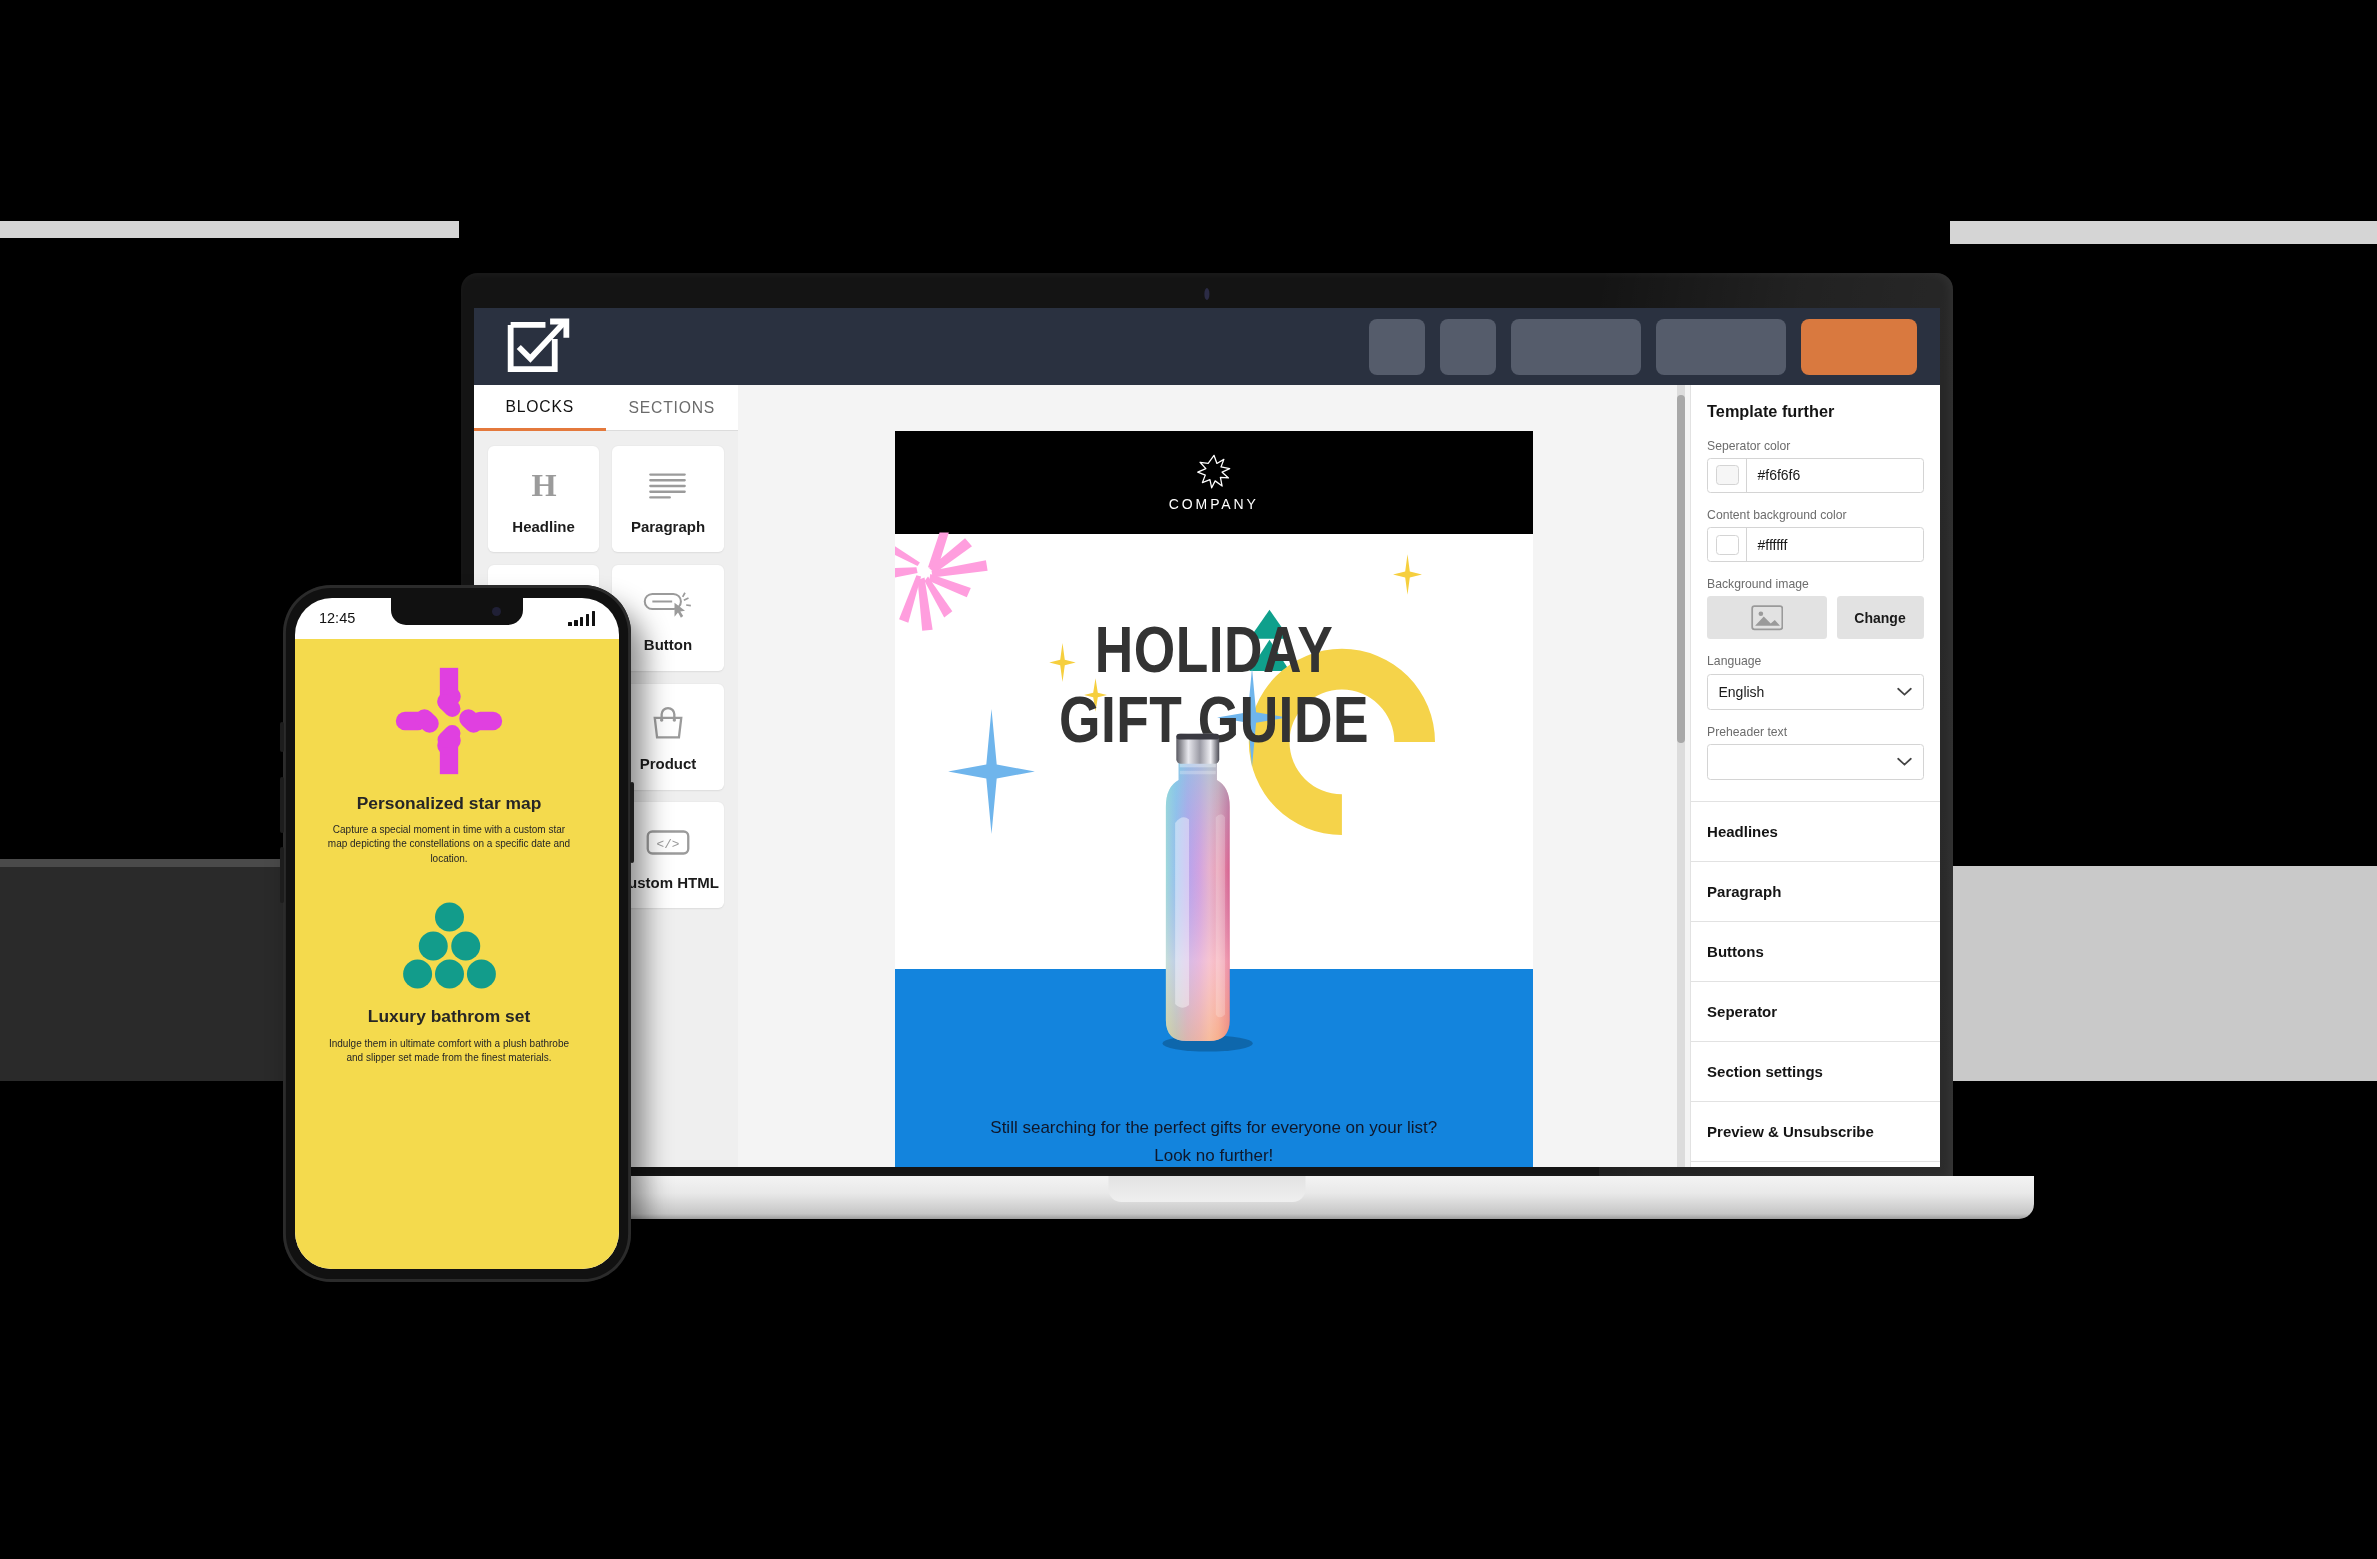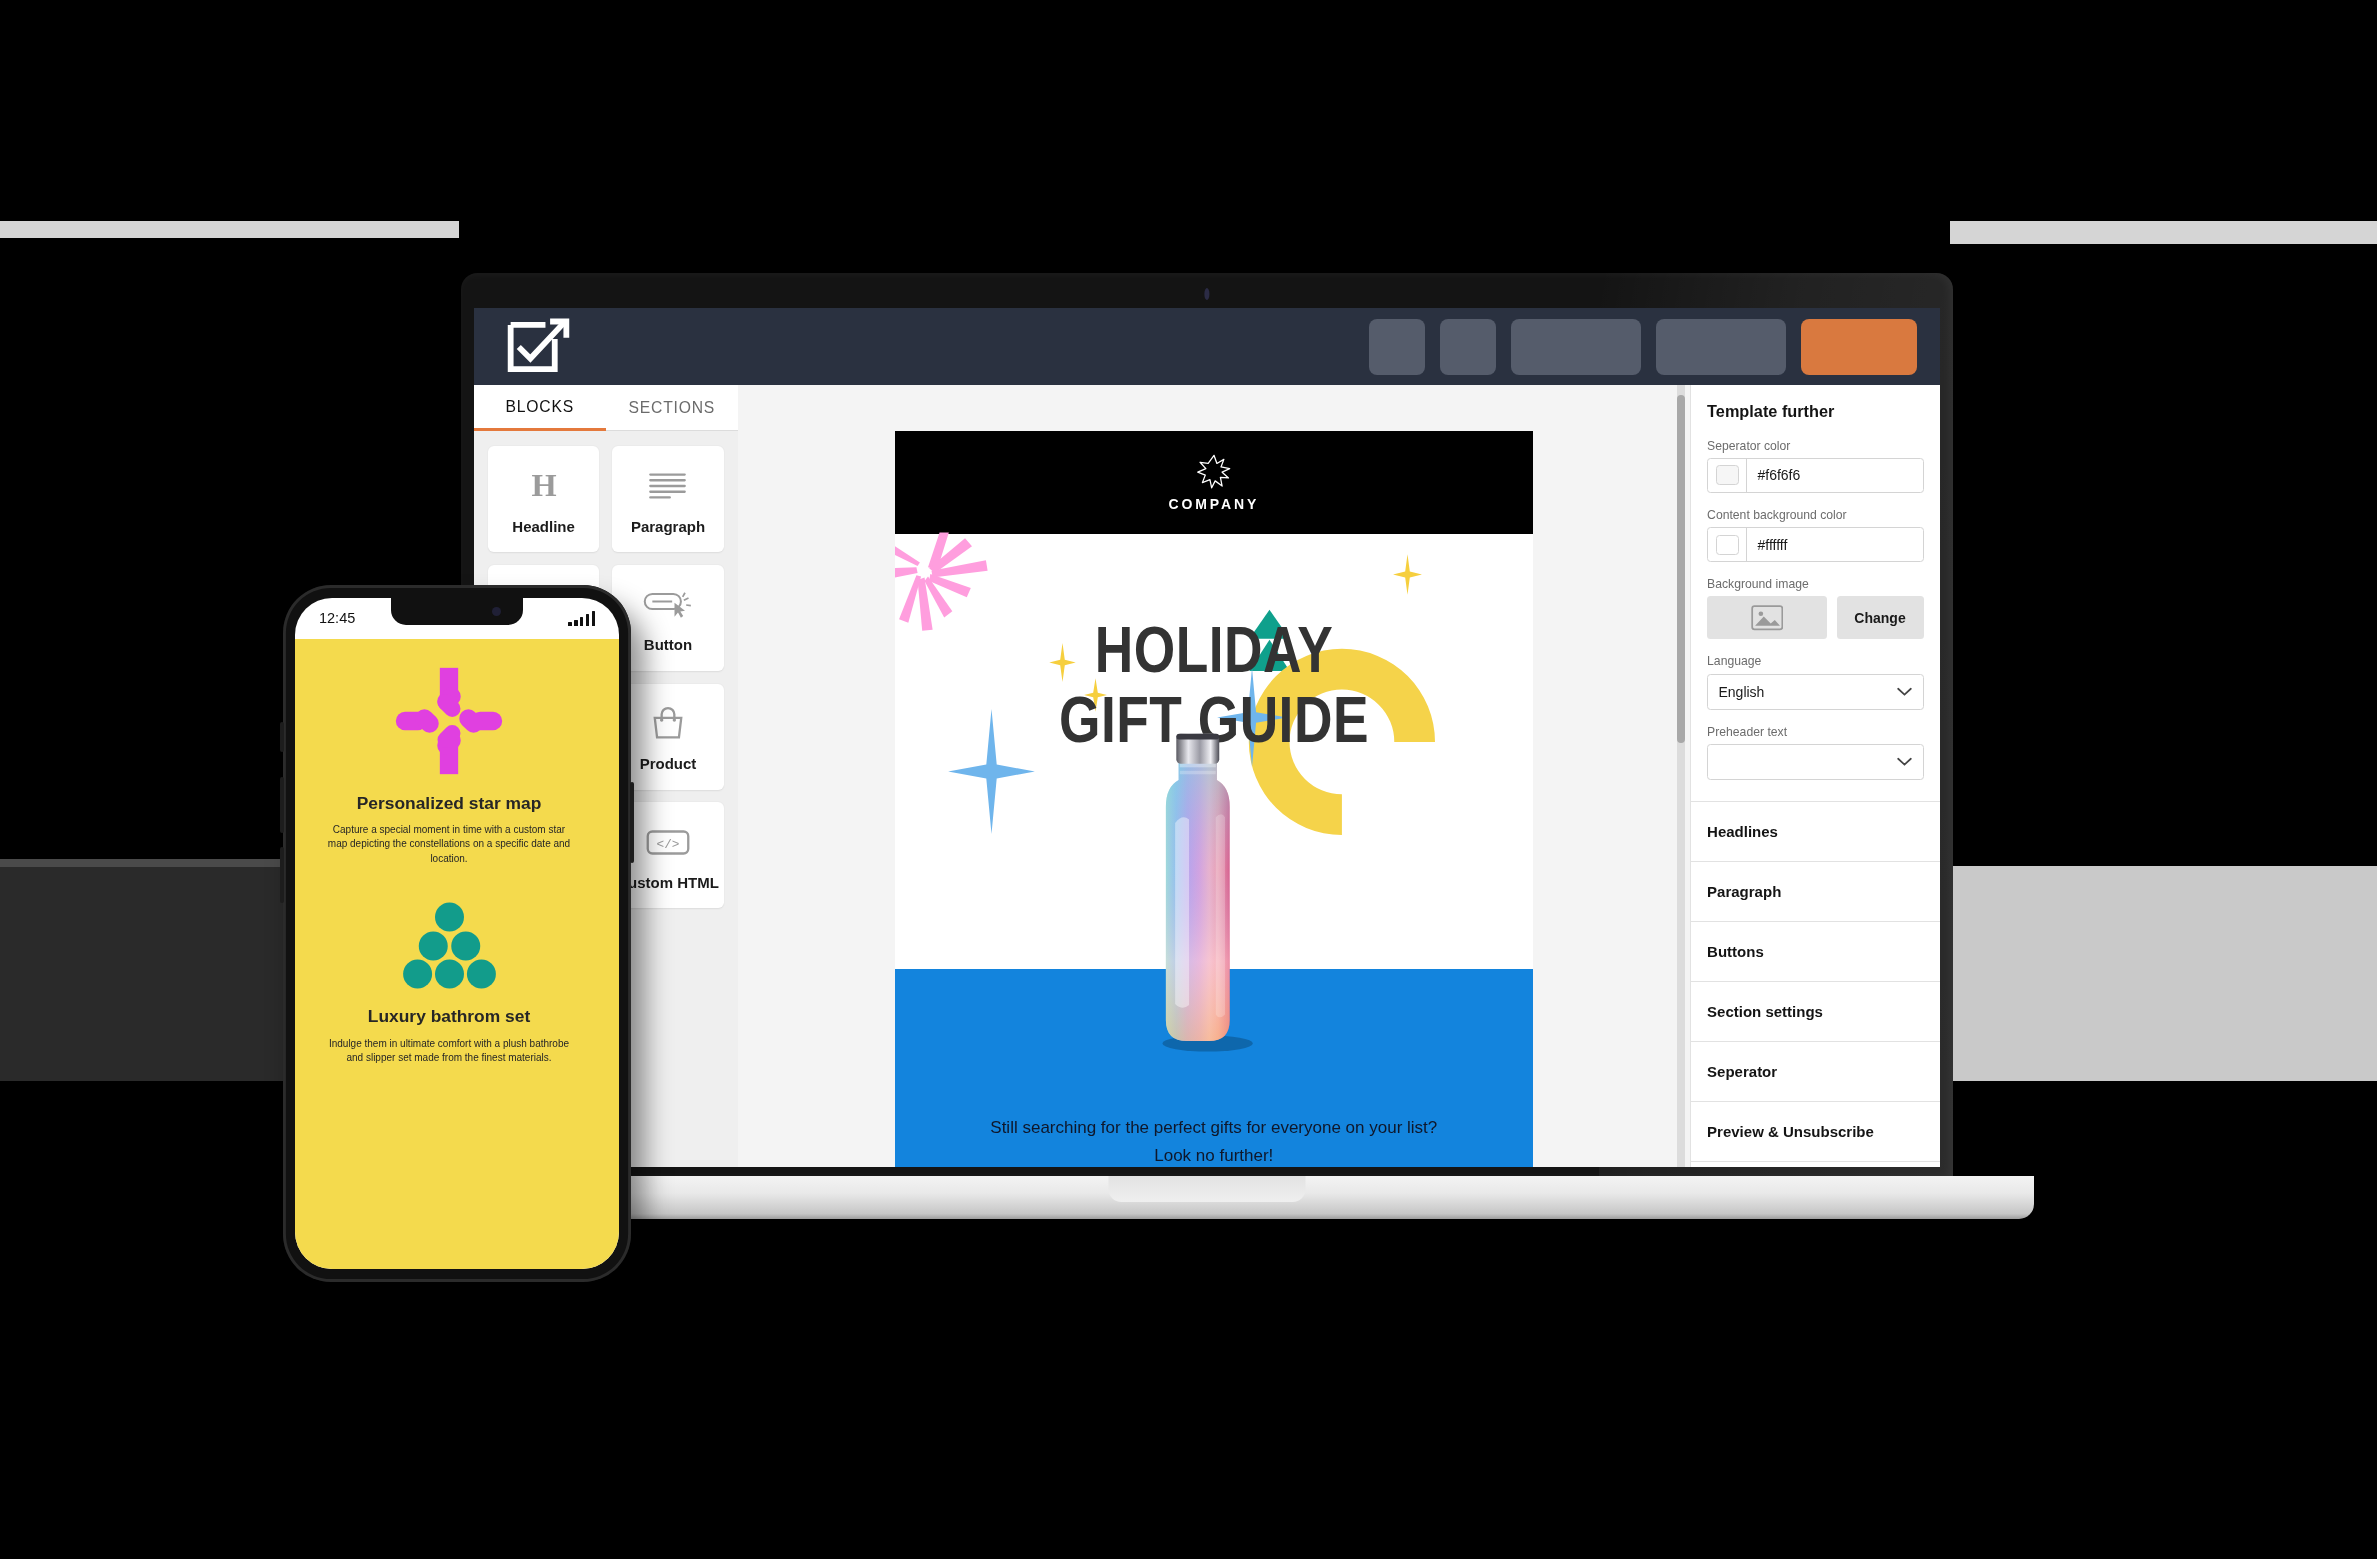--- a/index.html
+++ b/index.html
@@ -98,21 +98,21 @@
     background: #e8814d; color: #fff; font-size: 14px; font-weight: 700; font-style: italic;
     text-align: center; transform: rotate(-45deg); letter-spacing: 0.6px;
   }
 
   
   .canvas-area { flex: 1; background: #f4f4f4; position: relative; display: flex; justify-content: center; }
   .email {
     width: 638px; margin-top: 46px; background: #fff; position: relative; overflow: hidden;
   }
   .email-header { background: #000; height: 103px; display: flex; flex-direction: column; align-items: center; justify-content: center; gap: 7px; }
-  .email-brand { font-size: 14px; letter-spacing: 2.9px; color: #fff; font-weight: bold; }
+  .email-brand { font-size: 14px; letter-spacing: 2.9px; color: #fff; }
   .email-hero { position: relative; background: #fff; height: 435px; }
   .hero-title {
     position: absolute; left: 0; right: 0; top: 81px; text-align: center;
     font-family: "Liberation Sans Narrow", "Liberation Sans", sans-serif;
     font-weight: 700; font-size: 65px; line-height: 1.08; color: #333; letter-spacing: 0.6px;
     transform: scaleX(0.82); transform-origin: center;
   }
   .deco { position: absolute; }
   .email-footer { background: #1384dd; }
   .email-footer-pad { height: 145px; }
@@ -512,22 +512,22 @@
                       </svg>
                   </span>
                 </div>
               </div>
             </div>
 
             <div class="accordion">
               <div class="acc-item">Headlines</div>
               <div class="acc-item">Paragraph</div>
               <div class="acc-item">Buttons</div>
+              <div class="acc-item">Seperator</div>
               <div class="acc-item">Section settings</div>
-              <div class="acc-item">Seperator</div>
               <div class="acc-item">Preview &amp; Unsubscribe</div>
             </div>
           </div>
 
         </div>
       </div>
     </div>
 
     <div class="base"></div>
     <div class="notch-dip"></div>

